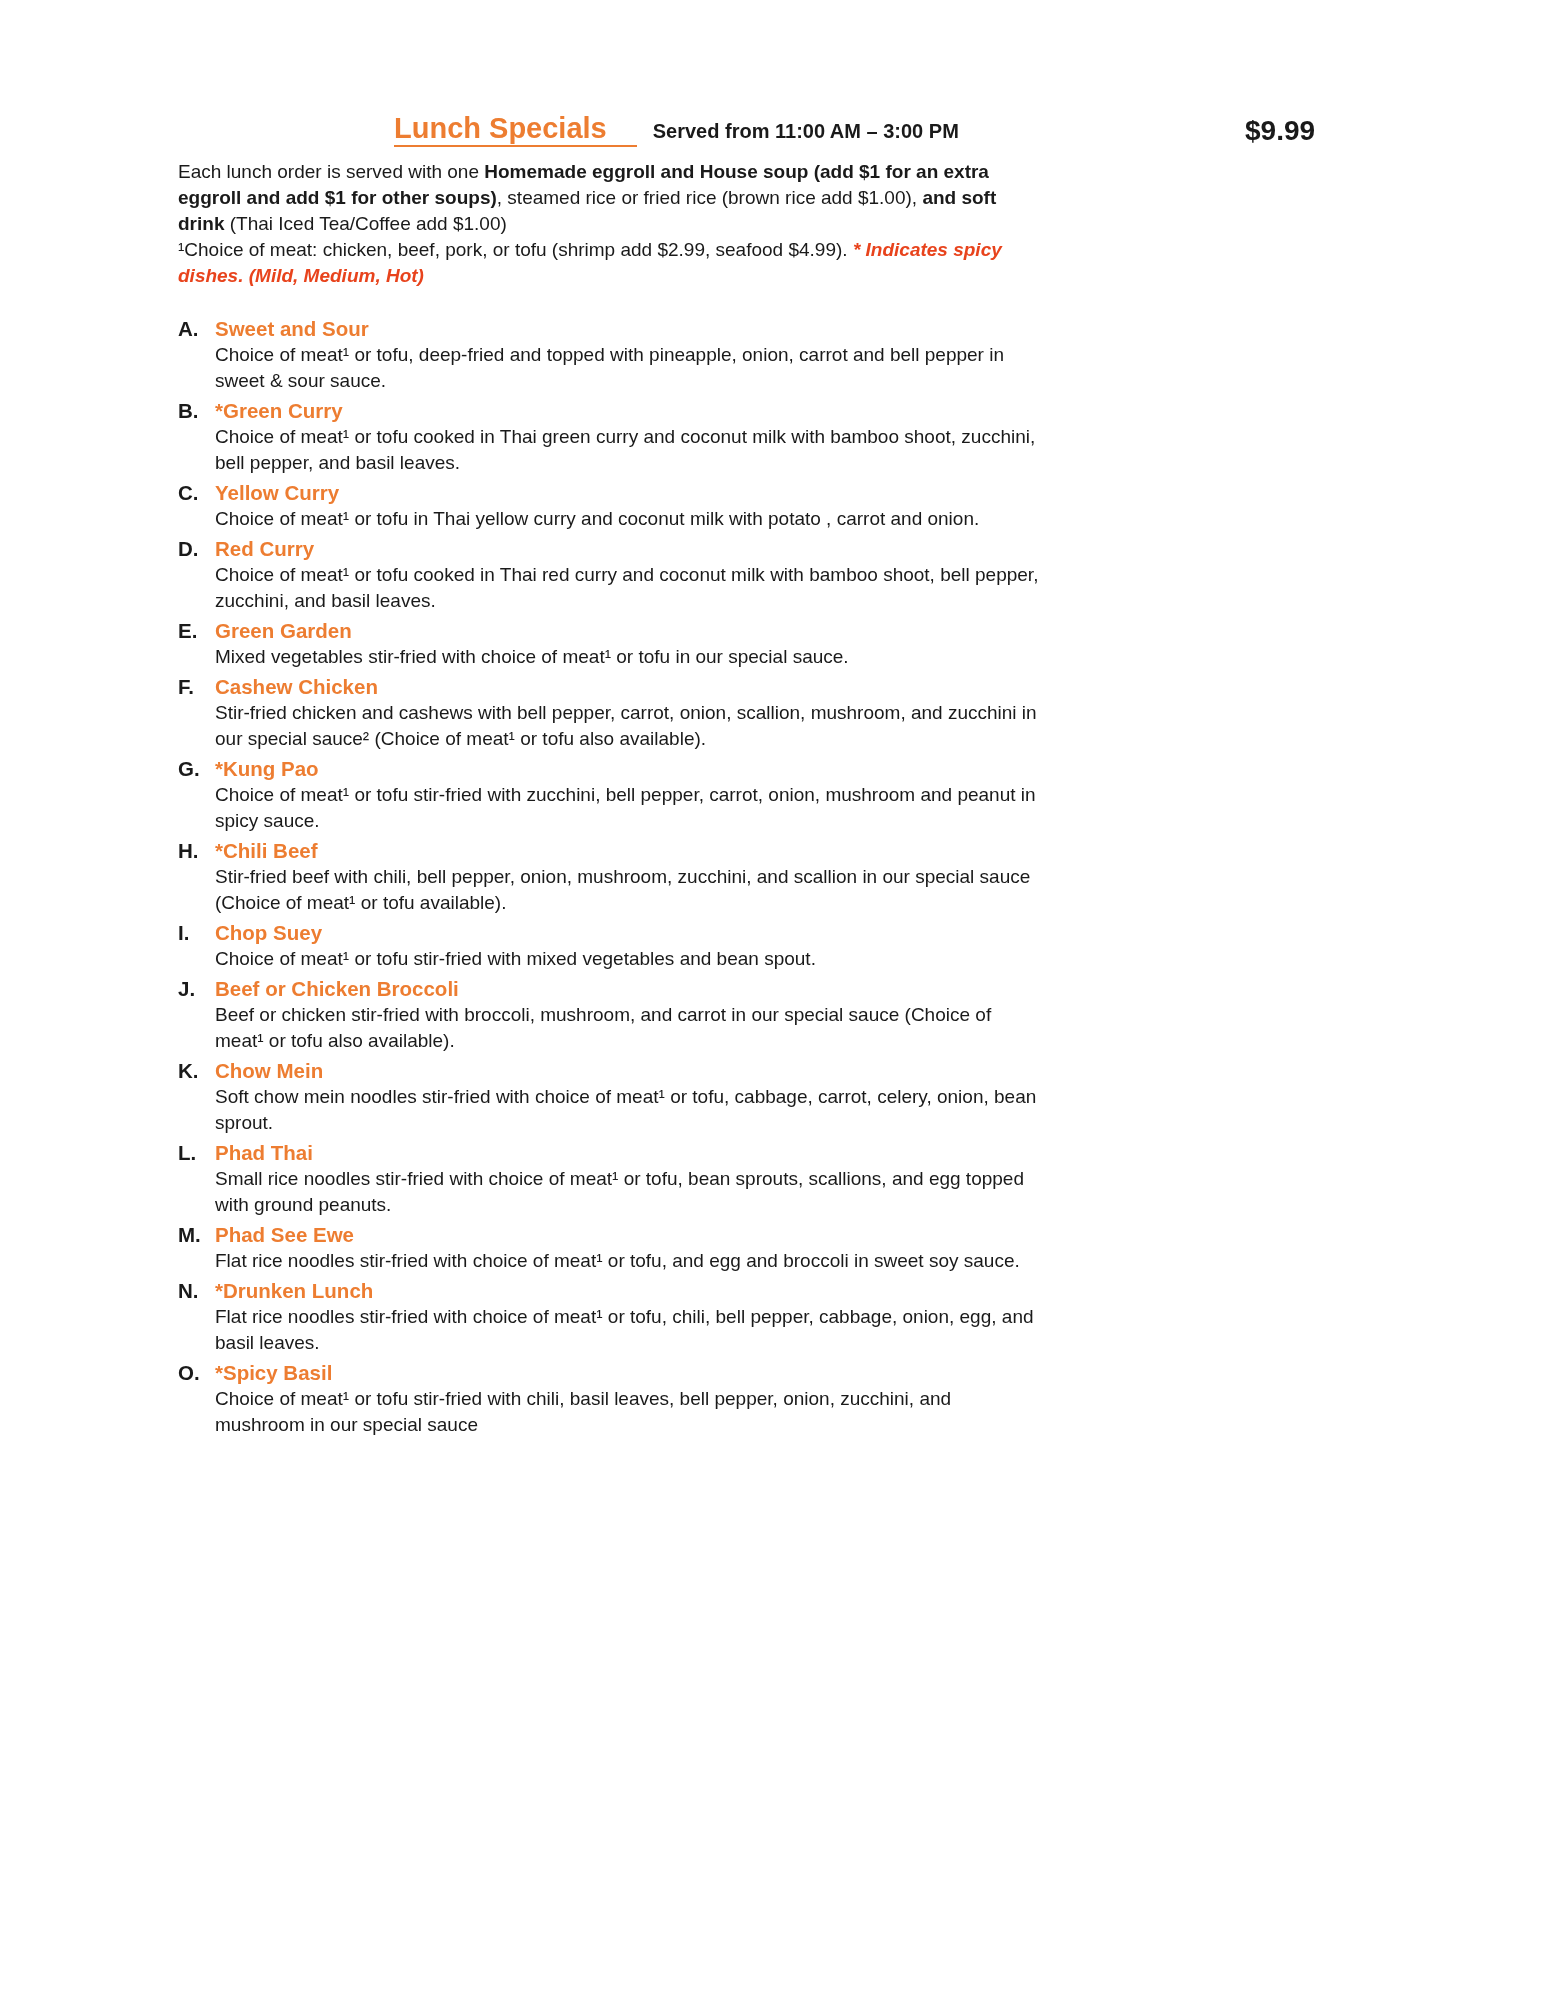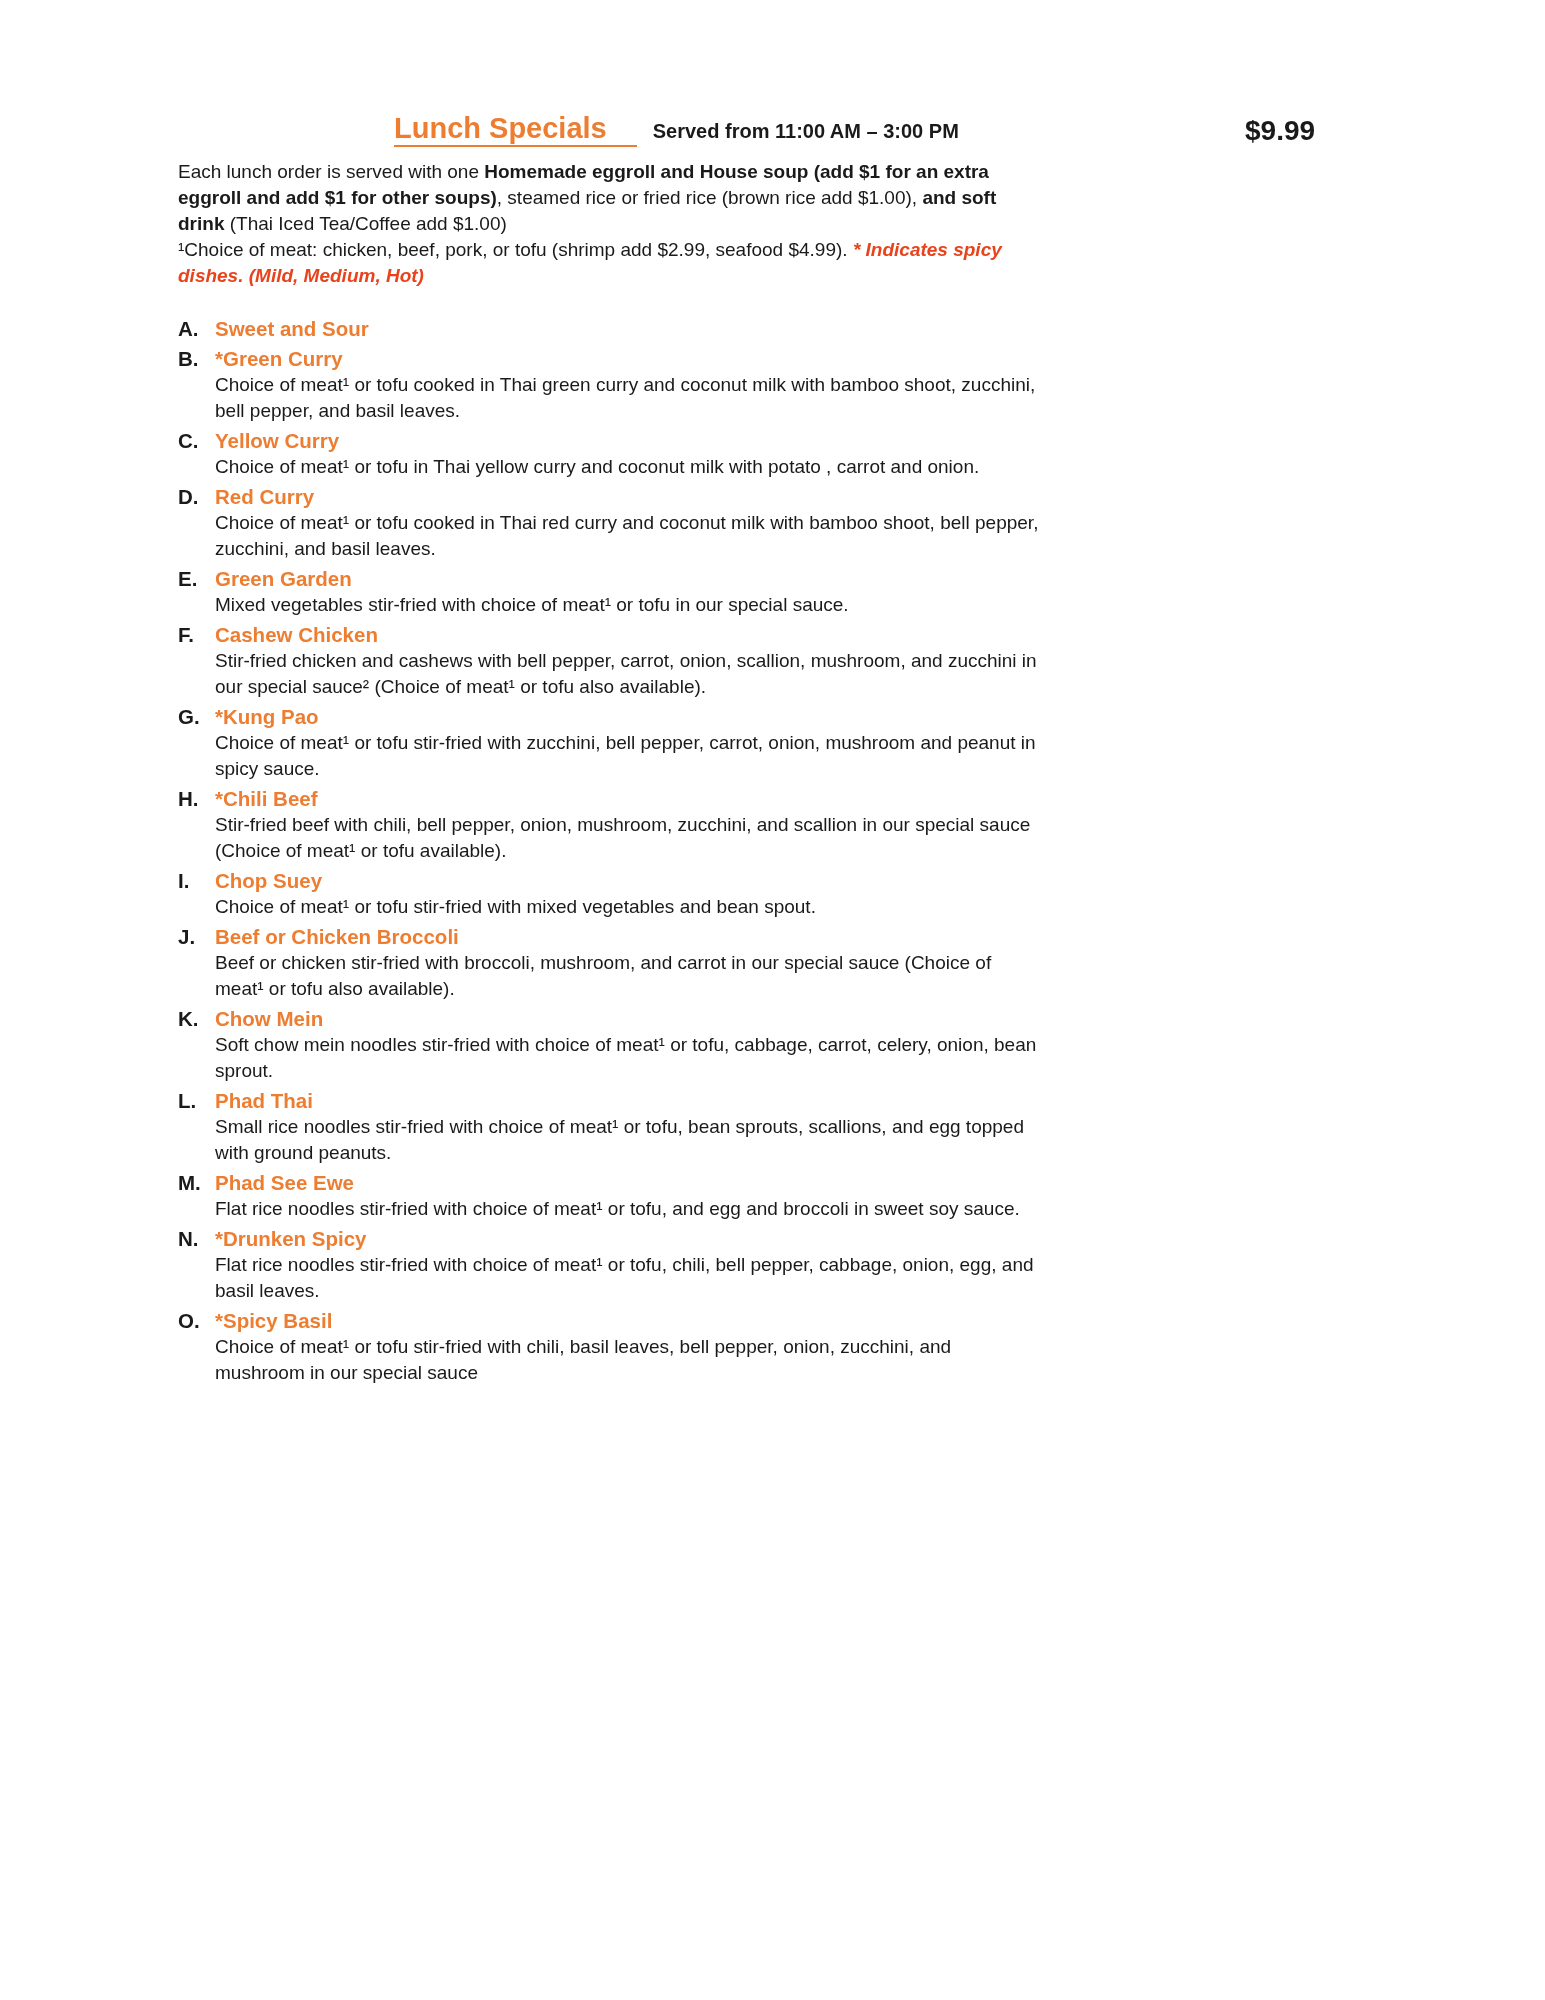--- a/index.html
+++ b/index.html
@@ -92,20 +92,21 @@
 
   <p class="intro"><span>¹Choice of meat: chicken, beef, pork, or tofu (shrimp add $2.99, seafood $4.99).  </span><span class="spicy-note">* Indicates spicy dishes. (Mild, Medium, Hot)</span></p>
 
   <div class="menu">
 
     <div class="item">
       <div class="item-head">
         <span class="letter">A.</span>
         <span class="dish">Sweet and Sour</span>
       </div>
+      <div class="item-desc">Choice of meat¹ or tofu, deep-fried and topped with pineapple, onion, carrot and bell pepper in sweet &amp; sour sauce.</div>
     </div>
 
     <div class="item">
       <div class="item-head">
         <span class="letter">B.</span>
         <span class="dish">*Green Curry</span>
       </div>
       <div class="item-desc">Choice of meat¹ or tofu cooked in Thai green curry and coconut milk with bamboo shoot, zucchini, bell pepper, and basil leaves.</div>
     </div>
 
@@ -193,21 +194,21 @@
       <div class="item-head">
         <span class="letter">M.</span>
         <span class="dish">Phad See Ewe</span>
       </div>
       <div class="item-desc">Flat rice noodles stir-fried with choice of meat¹ or tofu, and egg and broccoli in sweet soy sauce.</div>
     </div>
 
     <div class="item">
       <div class="item-head">
         <span class="letter">N.</span>
-        <span class="dish">*Drunken Spicy</span>
+        <span class="dish">*Drunken Lunch</span>
       </div>
       <div class="item-desc">Flat rice noodles stir-fried with choice of meat¹ or tofu, chili, bell pepper, cabbage, onion, egg, and basil leaves.</div>
     </div>
 
     <div class="item">
       <div class="item-head">
         <span class="letter">O.</span>
         <span class="dish">*Spicy Basil</span>
       </div>
       <div class="item-desc">Choice of meat¹ or tofu stir-fried with chili, basil leaves, bell pepper, onion, zucchini, and mushroom in our special sauce</div>

